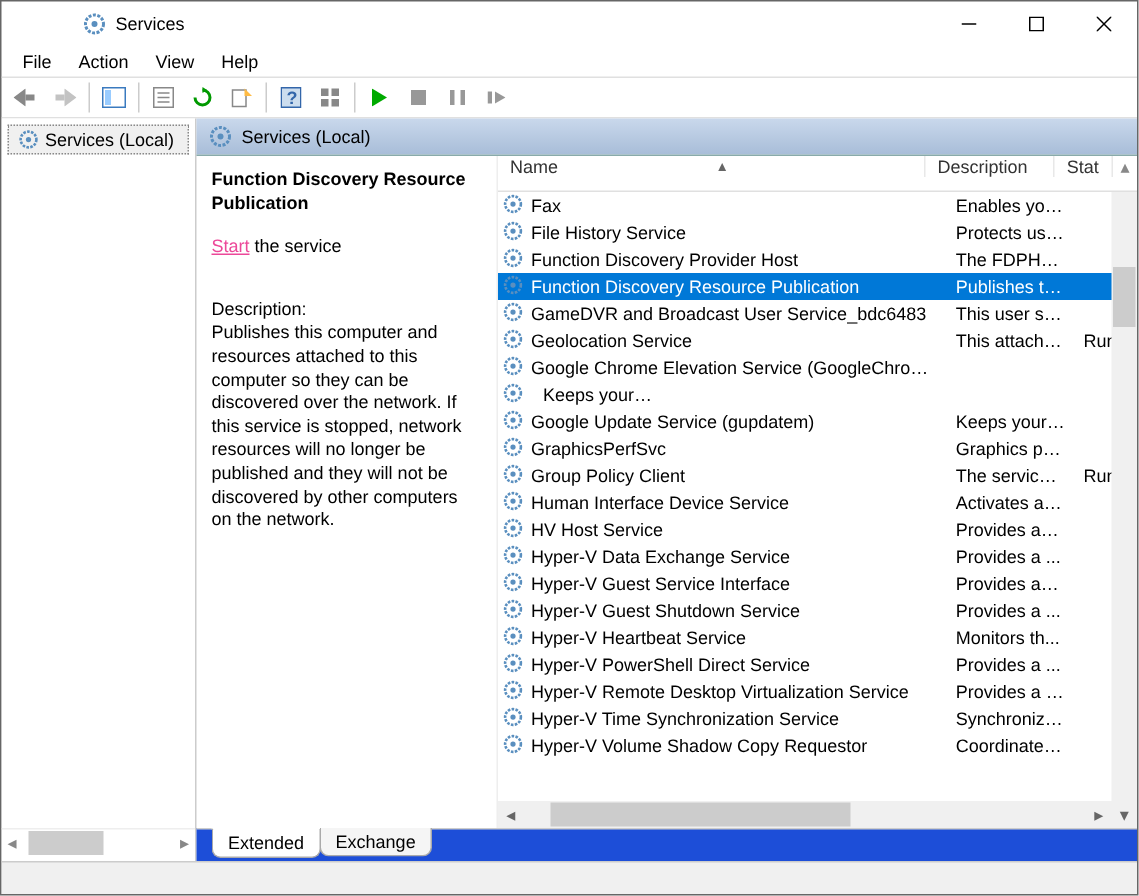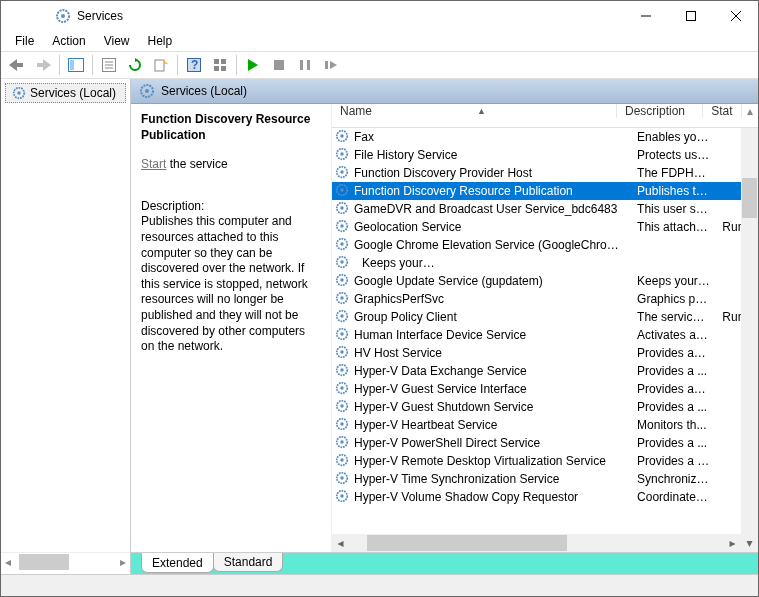--- a/index.html
+++ b/index.html
@@ -17,21 +17,21 @@
 .body-area { flex: 1; display: flex; min-height: 0; }
 .tree-pane { width: 130px; border-right: 1px solid #ccc; background: #fff; padding: 4px 0; display: flex; flex-direction: column; }
 .tree-item { padding: 2px 6px; background: #f0f0f0; border: 1px dotted #888; margin: 0 4px; display: flex; align-items: center; gap: 4px; }
 .tree-scroll { height: 18px; border-top: 1px solid #eee; display: flex; align-items: center; }
 .tree-scroll .thumb { width: 50px; height: 16px; background: #ccc; margin-left: 4px; }
 .right-pane { flex: 1; display: flex; flex-direction: column; min-width: 0; }
 .header-row { background: linear-gradient(#c9d8ec, #a8bdd8); border-bottom: 1px solid #8aa; padding: 4px 8px; display: flex; align-items: center; gap: 6px; }
 .content-row { flex: 1; display: flex; min-height: 0; }
 .detail-pane { width: 200px; padding: 8px 10px; font-size: 12px; }
 .detail-pane .svc-name { font-weight: bold; margin-bottom: 14px; }
-.detail-pane a { color: #737373; text-decoration: underline; }
+.detail-pane a { color: #ec4899; text-decoration: underline; }
 .detail-pane p { margin-bottom: 12px; line-height: 1.3; }
 .list-pane { flex: 1; display: flex; flex-direction: column; border-left: 1px solid #eee; min-width: 0; }
 .list-header { display: flex; background: #fff; border-bottom: 1px solid #e0e0e0; height: 24px; align-items: flex-start; font-weight: normal; color: #333; position: relative; }
 .col { padding: 0 8px; border-right: 1px solid #e8e8e8; white-space: nowrap; overflow: hidden; text-overflow: ellipsis; }
 .col-name { width: 300px; }
 .col-desc { width: 90px; }
 .col-stat { width: 40px; }
 .sort-arrow { position: absolute; left: 145px; top: 2px; color: #666; font-size: 9px; }
 .list-body { flex: 1; overflow: hidden; position: relative; }
 .row { display: flex; height: 18px; align-items: center; white-space: nowrap; }
@@ -39,21 +39,21 @@
 .row .rname { width: 278px; padding-right: 4px; overflow: hidden; text-overflow: ellipsis; }
 .row .rdesc { width: 90px; padding: 0 8px; overflow: hidden; text-overflow: ellipsis; }
 .row .rstat { width: 40px; padding: 0 4px; overflow: hidden; }
 .row.selected { background: #0078d7; color: #fff; }
 .hscroll { height: 18px; background: #f0f0f0; display: flex; align-items: center; }
 .hscroll .hthumb { height: 16px; width: 200px; background: #ccc; margin-left: 18px; }
 .hscroll-spacer { flex:1; }
 .hscroll .arrow { width: 17px; text-align: center; color: #666; }
 .vscroll { position: absolute; right: 0; top: 0; bottom: 0; width: 17px; background: #f0f0f0; }
 .vscroll .vthumb { width: 15px; height: 40px; background: #ccc; margin: 50px 1px 0; }
-.tabs-row { height: 22px; display: flex; align-items: center; border-top: 1px solid #ccc; padding-left: 10px; background: #5eead4; }
+.tabs-row { height: 22px; display: flex; align-items: flex-start; border-top: 1px solid #ccc; padding-left: 10px; background: #1d4ed8; }
 .tab { padding: 2px 10px; border: 1px solid #aaa; border-top: none; border-radius: 0 0 6px 6px; margin-right: -1px; background: #f5f5f5; position: relative; top: -1px; }
 .tab.active { background: #fff; border-top: 1px solid #fff; }
 .statusbar { height: 22px; border-top: 1px solid #ccc; background: #f0f0f0; }
 svg { display: block; }
 .gear-icon circle.outer { fill: none; stroke: #5a8fbf; stroke-width: 2; stroke-dasharray: 2 1; }
 .gear-icon circle.inner { fill: #5a8fbf; }
 </style>
 </head>
 <body>
 
@@ -464,18 +464,18 @@
           <div class="hthumb"></div>
           <div class="hscroll-spacer"></div>
           <span class="arrow">▸</span>
           <span class="arrow">▾</span>
         </div>
       </div>
     </div>
 
     <div class="tabs-row">
       <div class="tab active">Extended</div>
-      <div class="tab">Standard</div>
+      <div class="tab">Exchange</div>
     </div>
   </div>
 </div>
 
 <div class="statusbar"></div>
 
 </body></html>

